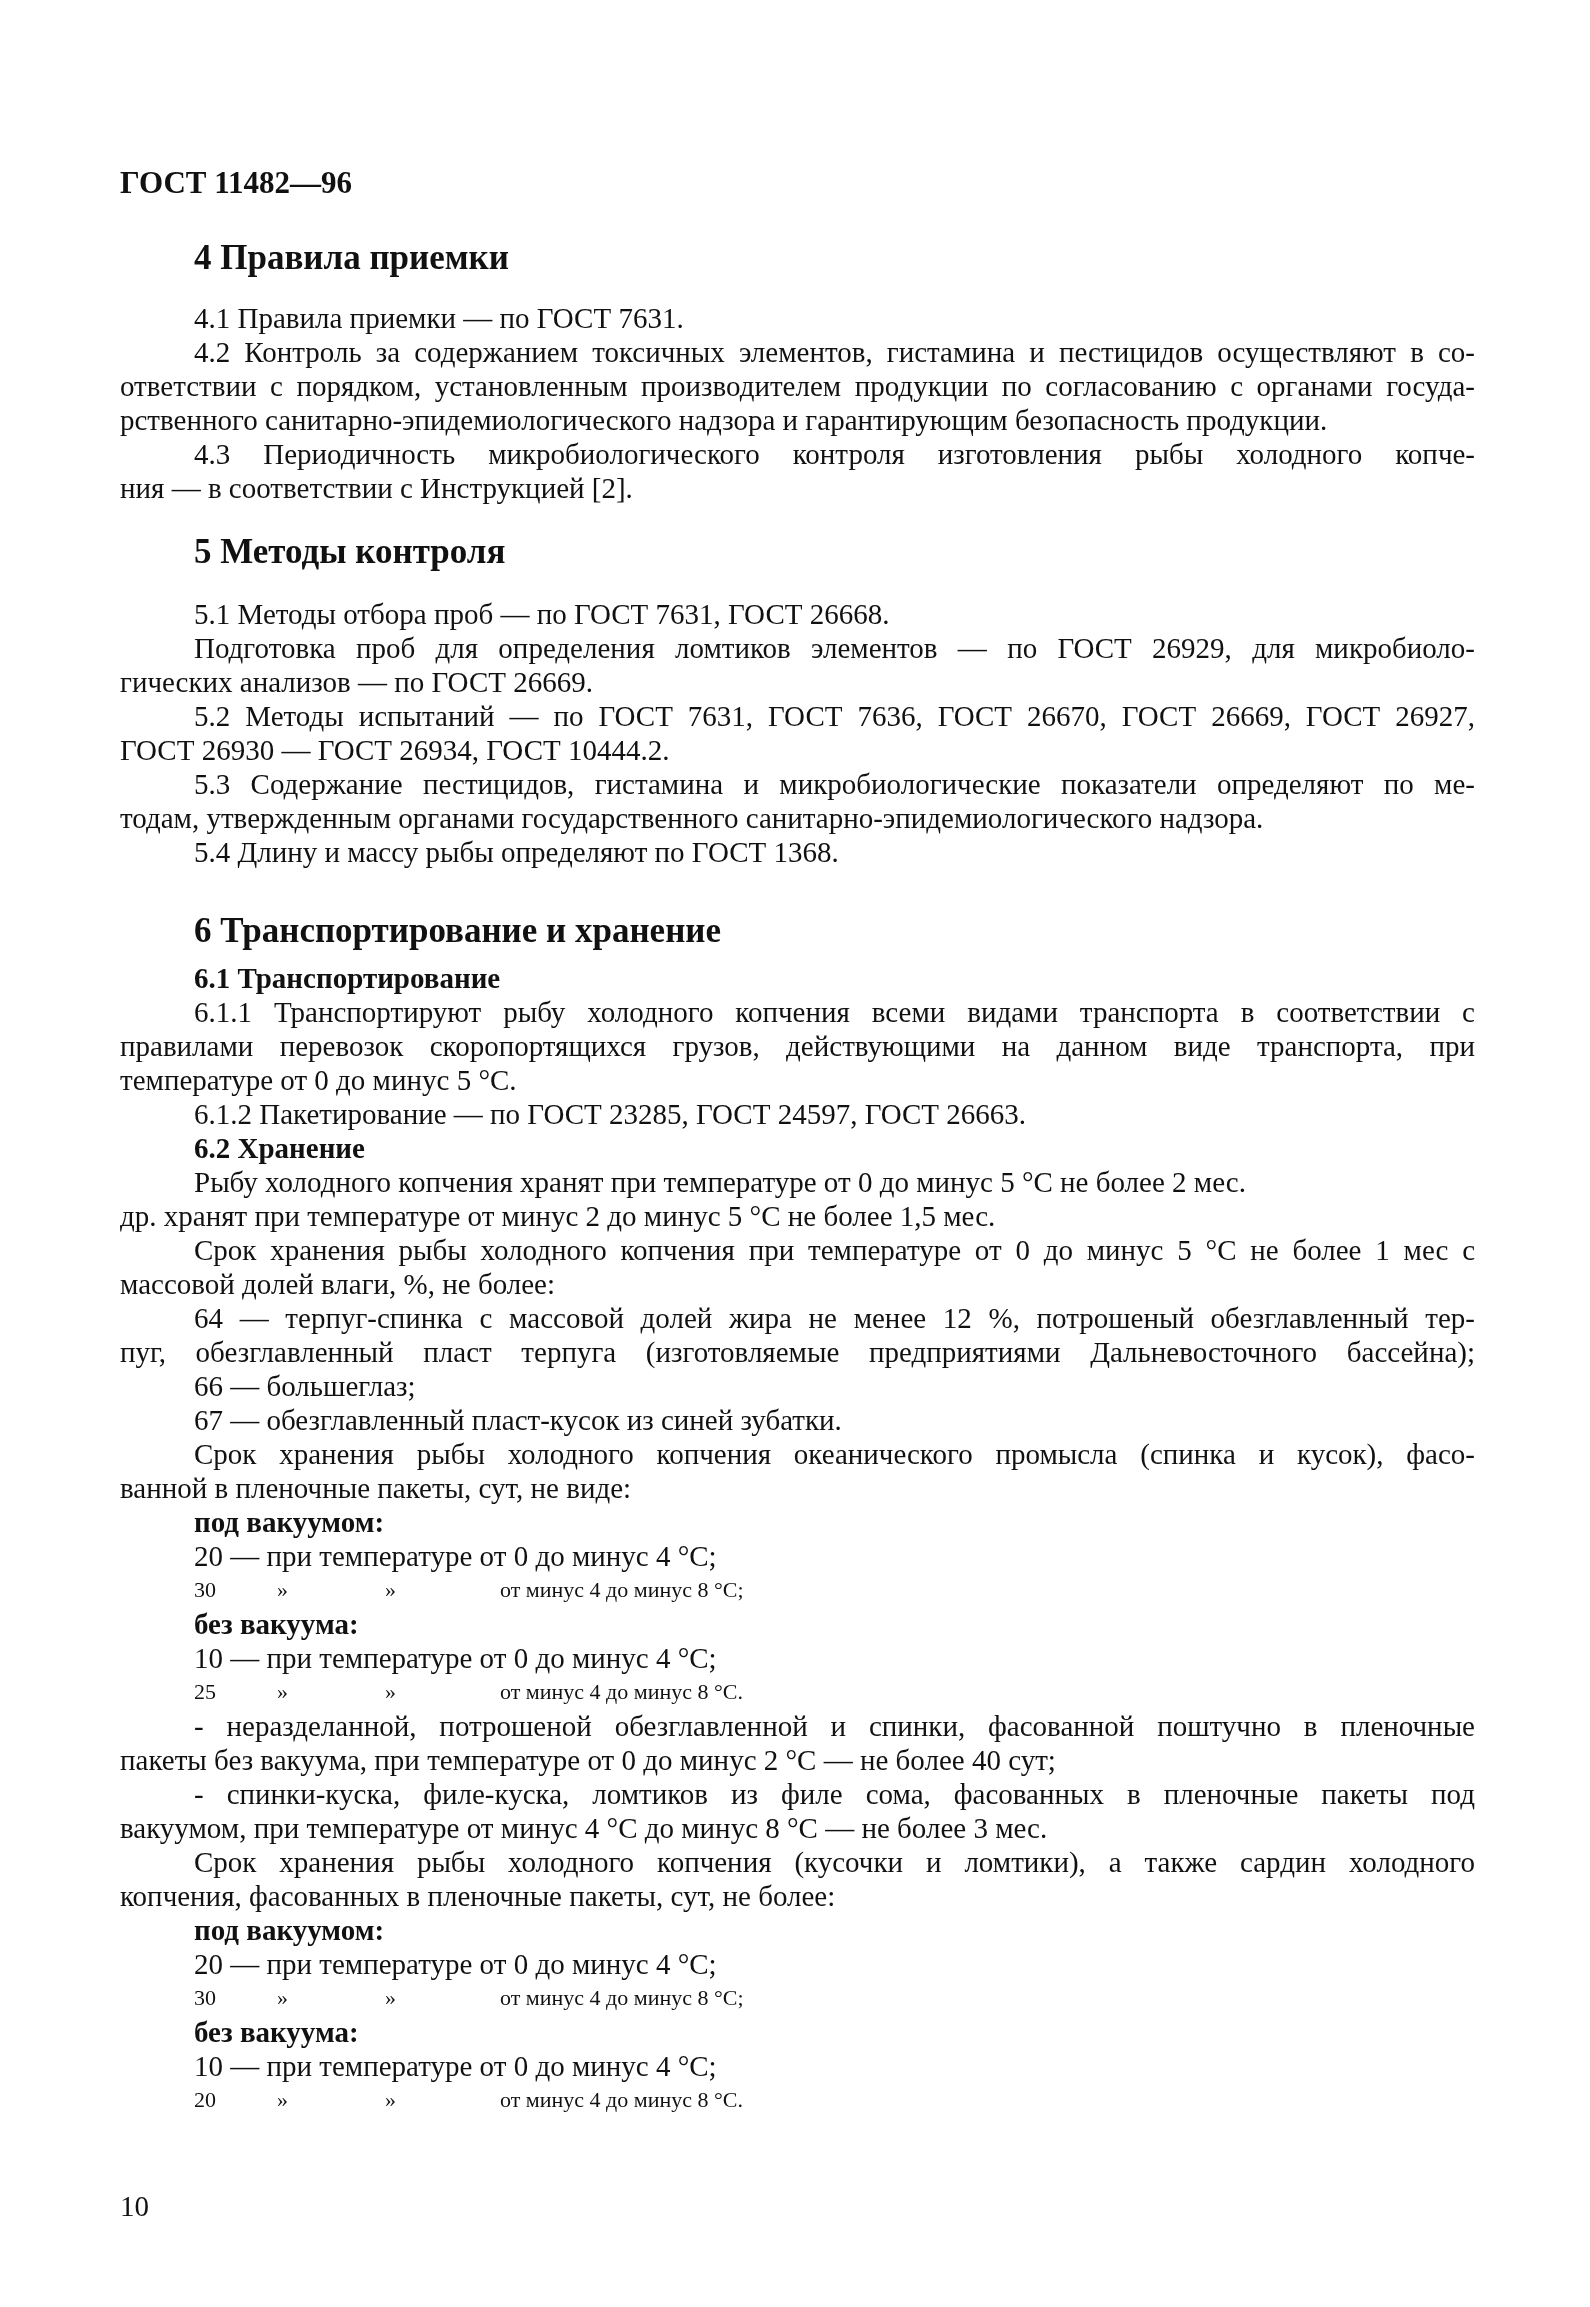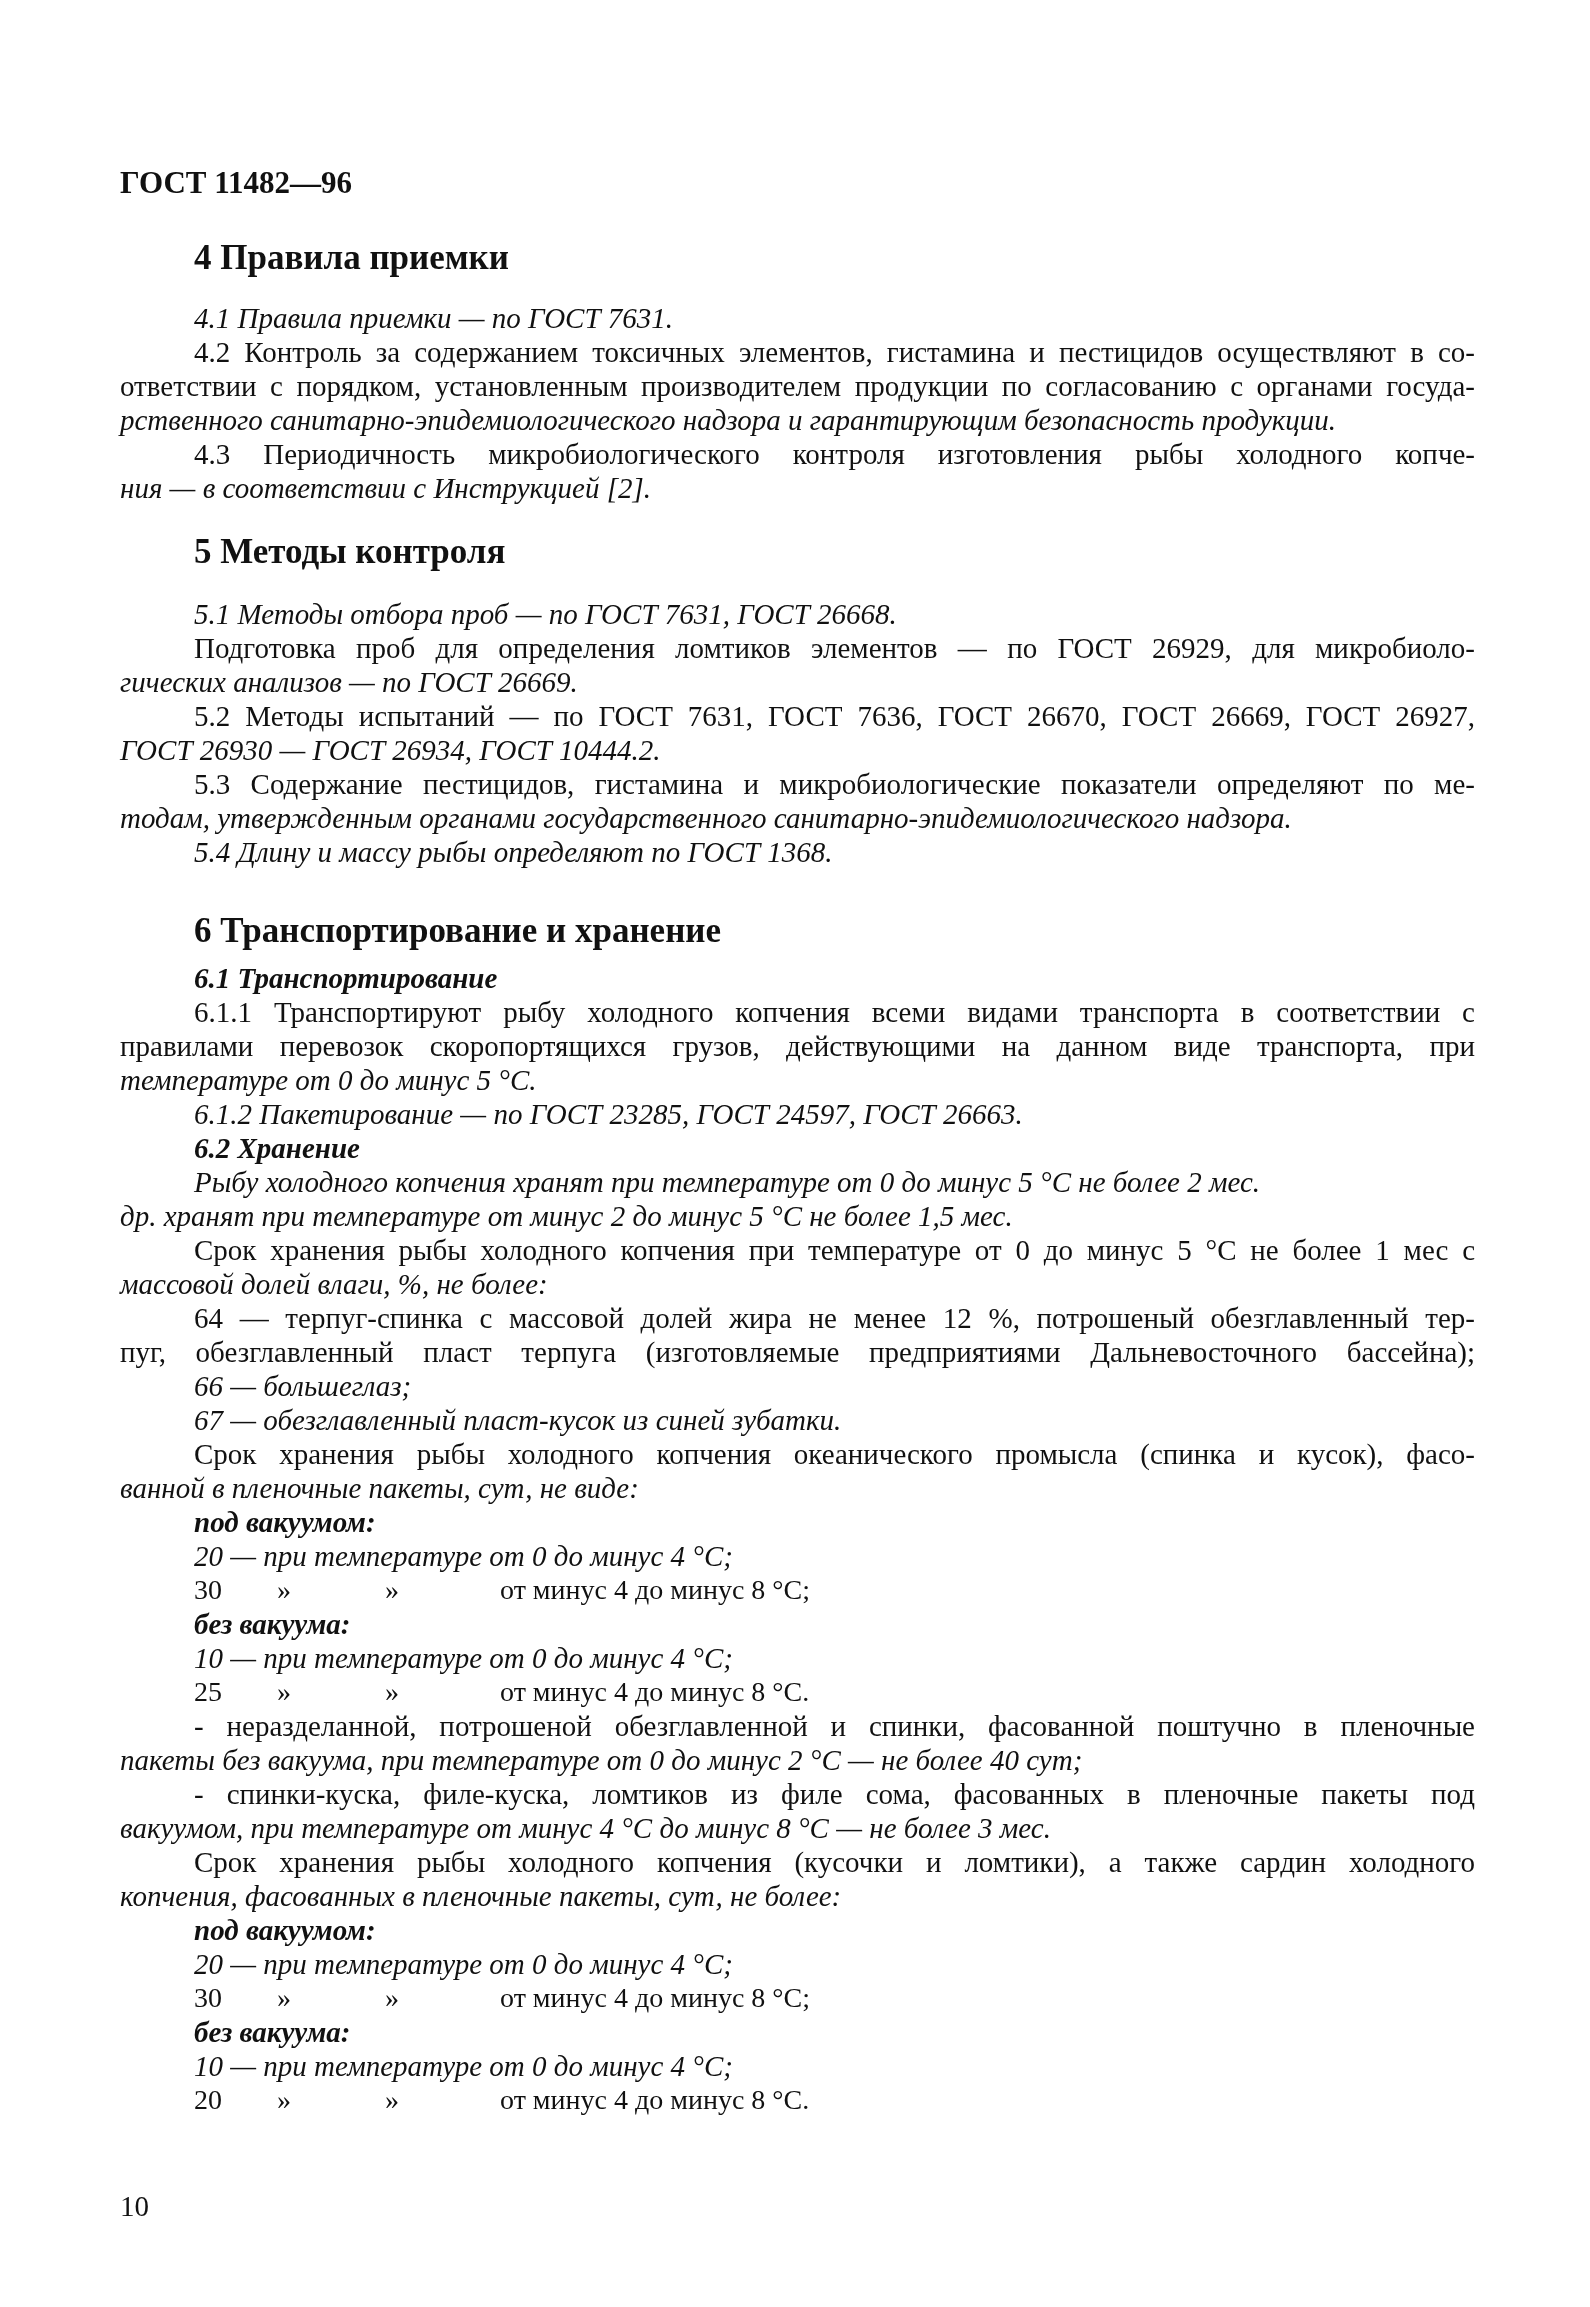--- a/index.html
+++ b/index.html
@@ -17,24 +17,24 @@
   }
   .section-title {
     position: absolute; left: 74px;
     font-weight: bold; font-size: 35px;
   }
   .lines { position: absolute; left: 0; width: 1355px; }
   .line {
     font-size: 29px; line-height: 34px; height: 34px; white-space: nowrap;
     text-align: justify; text-align-last: justify; overflow: visible;
   }
-  .line.last { text-align-last: left; font-style: italic; }
+  .line.last { text-align-last: left; }
   .line.ind { padding-left: 74px; }
   .line.bold { font-weight: bold; }
-  .tab-row { display: flex; font-size: 28px; line-height: 34px; height: 34px; padding-left: 74px; }
+  .tab-row { display: flex; font-size: 22px; line-height: 34px; height: 34px; padding-left: 74px; }
   .tab-row .c1 { width: 83px; }
   .tab-row .c2 { width: 108px; }
   .tab-row .c3 { width: 115px; }
   .page-number {
     position: absolute; left: 0; top: 2190px; font-size: 29px; font-family: Liberation Serif, serif;
   }
 </style>
 </head>
 <body>
 

